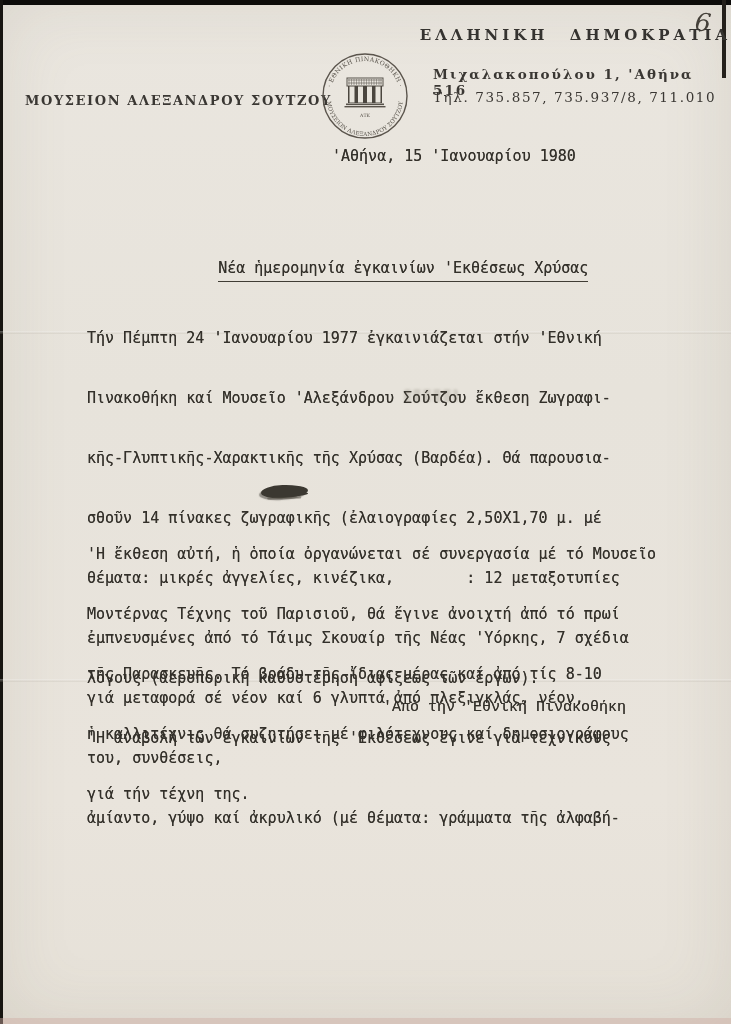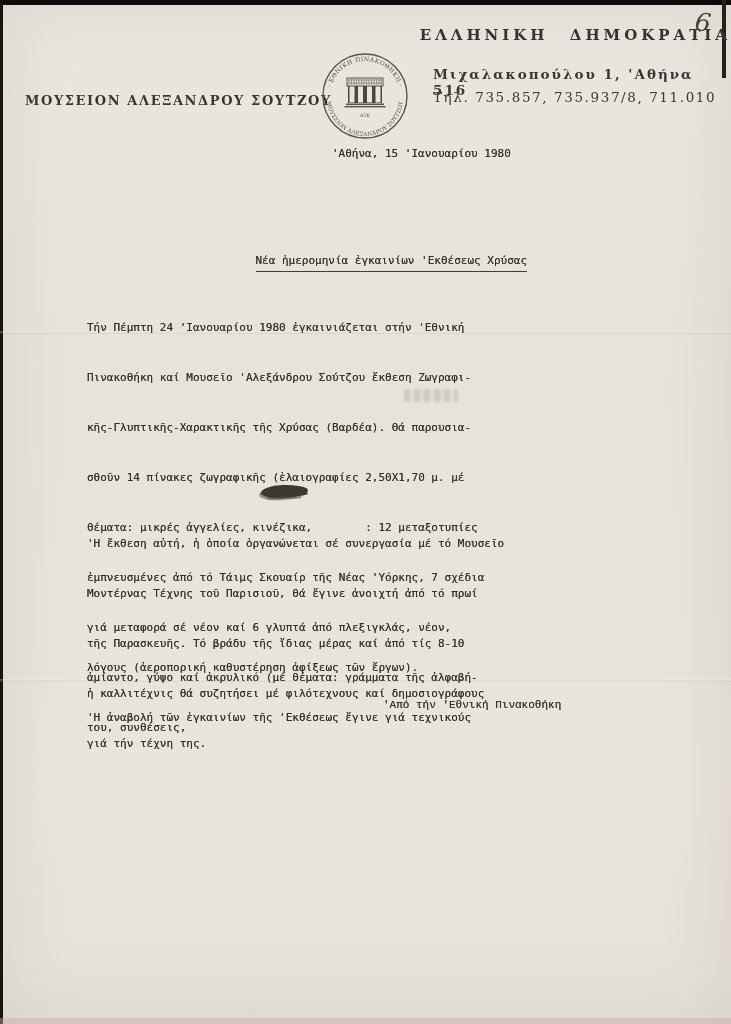--- a/index.html
+++ b/index.html
@@ -24,25 +24,25 @@
   .org2{left:25px;top:93px;font-family:"DejaVu Serif",serif;font-size:13px;
     letter-spacing:1.6px;color:#3a3733;font-weight:600;}
   .addr1{left:433px;top:66px;font-family:"DejaVu Serif",serif;font-size:13.5px;
     letter-spacing:2px;color:#3a3733;font-weight:700;}
   .addr2{left:433px;top:89px;font-family:"DejaVu Serif",serif;font-size:13.5px;
     letter-spacing:1.6px;color:#3a3733;font-weight:400;}
   .pagenum{left:695px;top:8px;font-family:"DejaVu Serif",serif;font-style:italic;
     font-size:25px;color:#45413a;transform:rotate(7deg);}
   .seal{left:315px;top:48px;}
   
-  .tw{font-size:11px;white-space:pre;color:#33302a;text-shadow:0 0 0.5px rgba(51,48,42,0.75);}
+  .tw{font-size:15px;white-space:pre;color:#33302a;text-shadow:0 0 0.5px rgba(51,48,42,0.75);}
   .tline{height:24px;line-height:24px;}
   .dateline{left:332px;top:147px;}
   .title{left:182px;top:241px;}
-  .title .ul{display:inline-block;border-bottom:1.5px solid #403d35;padding-bottom:4px;margin-left:47px;}
+  .title .ul{display:inline-block;border-bottom:1.5px solid #403d35;padding-bottom:4px;}
   .p1{left:87px;top:290px;}
   .p2{left:87px;top:506px;}
   .p3{left:87px;top:630px;}
   .sig{left:383px;top:699px;font-family:Liberation Mono, monospace;}
   .footer{left:97px;top:854px;}
   
   .fold{left:0;width:731px;height:3px;opacity:0.55;
     background:linear-gradient(to bottom,rgba(255,255,255,0.55),rgba(138,128,112,0.28));}
   .fold-u{top:331px;} .fold-l{top:679px;}
   .ghost{left:404px;top:389px;width:54px;height:13px;opacity:0.28;
@@ -100,29 +100,29 @@
     <text x="50" y="69" font-family="DejaVu Serif, serif" font-size="4.6" fill="#57524a" text-anchor="middle">ΑΤΚ</text>
   </svg>
 
   <div class="abs tw dateline">'Αθήνα, 15 'Ιανουαρίου 1980</div>
 
   <div class="abs tw title">
     <span class="ul">Νέα ἡμερομηνία ἐγκαινίων 'Εκθέσεως Χρύσας</span>
   </div>
 
   <div class="abs tw p1">
-    <div class="tline">Τήν Πέμπτη 24 'Ιανουαρίου 1980 ἐγκαινιάζεται στήν 'Εθνική</div>
+    <div class="tline">Τήν Πέμπτη 24 'Ιανουαρίου 1977 ἐγκαινιάζεται στήν 'Εθνική</div>
     <div class="tline">Πινακοθήκη καί Μουσεῖο 'Αλεξάνδρου Σούτζου ἔκθεση Ζωγραφι-</div>
     <div class="tline">κῆς-Γλυπτικῆς-Χαρακτικῆς τῆς Χρύσας (Βαρδέα). Θά παρουσια-</div>
     <div class="tline">σθοῦν 14 πίνακες ζωγραφικῆς (ἐλαιογραφίες 2,50Χ1,70 μ. μέ</div>
     <div class="tline">θέματα: μικρές ἀγγελίες, κινέζικα,        : 12 μεταξοτυπίες</div>
     <div class="tline">ἐμπνευσμένες ἀπό τό Τάιμς Σκουαίρ τῆς Νέας 'Υόρκης, 7 σχέδια</div>
     <div class="tline">γιά μεταφορά σέ νέον καί 6 γλυπτά ἀπό πλεξιγκλάς, νέον,</div>
+    <div class="tline">του, συνθέσεις,</div>
     <div class="tline">ἀμίαντο, γύψο καί ἀκρυλικό (μέ θέματα: γράμματα τῆς ἀλφαβή-</div>
-    <div class="tline">του, συνθέσεις,</div>
   </div>
   <div class="abs ghost"></div>
   <div class="abs smudge"></div>
 
   <div class="abs tw p2">
     <div class="tline">'Η ἔκθεση αὐτή, ἡ ὁποία ὀργανώνεται σέ συνεργασία μέ τό Μουσεῖο</div>
     <div class="tline">Μοντέρνας Τέχνης τοῦ Παρισιοῦ, θά ἔγινε ἀνοιχτή ἀπό τό πρωί</div>
     <div class="tline">τῆς Παρασκευῆς. Τό βράδυ τῆς ἴδιας μέρας καί ἀπό τίς 8-10</div>
     <div class="tline">ἡ καλλιτέχνις θά συζητήσει μέ φιλότεχνους καί δημοσιογράφους</div>
     <div class="tline">γιά τήν τέχνη της.</div>

